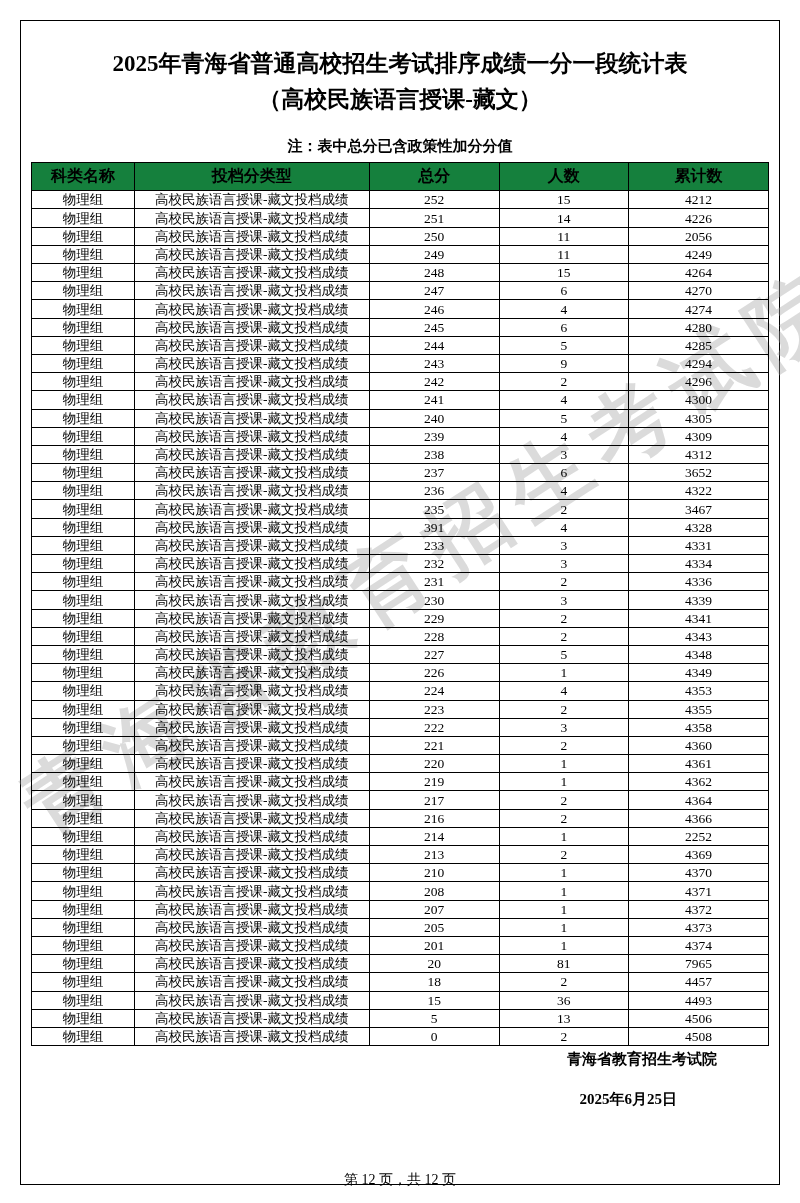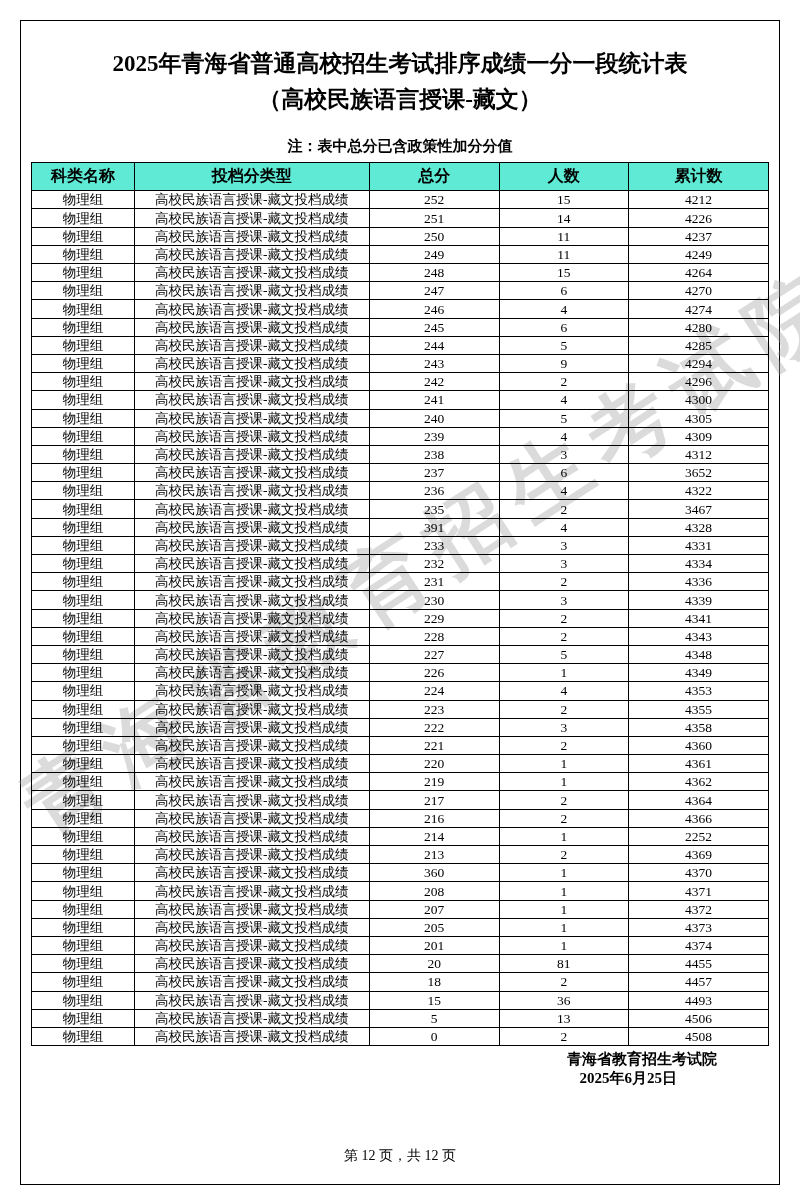--- a/index.html
+++ b/index.html
@@ -36,21 +36,21 @@
     margin-bottom:4px;
   }
   table.stats{
     border-collapse:collapse;
     width:738px;
     margin:6px auto 0 auto;
     border:1.5px solid #000;
     background:transparent;
   }
   table.stats th{
-    background:#5eead4;
+    background:#15803d;
     border:1px solid #000;
     font-size:16px;
     font-weight:bold;
     height:27px;
     padding:0;
     text-align:center;
   }
   table.stats td{
     border:1px solid #000;
     font-size:13.5px;
@@ -88,25 +88,25 @@
   }
   .footer-org{
     font-size:15px;
     font-weight:600;
     padding-right:52px;
   }
   .footer-date{
     font-size:15px;
     font-weight:600;
     padding-right:92px;
-    margin-top:0;
+    margin-top:21px;
   }
   .page-indicator{
     position:absolute;
-    bottom:38px;
+    bottom:14px;
     left:0;right:0;
     text-align:center;
     font-size:14px;
     z-index:2;
   }
 </style>
 </head>
 <body>
 
 <div class="page-border"></div>
@@ -152,21 +152,21 @@
           <td>高校民族语言授课-藏文投档成绩</td>
           <td>251</td>
           <td>14</td>
           <td>4226</td>
         </tr>
         <tr>
           <td>物理组</td>
           <td>高校民族语言授课-藏文投档成绩</td>
           <td>250</td>
           <td>11</td>
-          <td>4237</td>
+          <td>2056</td>
         </tr>
         <tr>
           <td>物理组</td>
           <td>高校民族语言授课-藏文投档成绩</td>
           <td>249</td>
           <td>11</td>
           <td>4249</td>
         </tr>
         <tr>
           <td>物理组</td>
@@ -395,21 +395,21 @@
         <tr>
           <td>物理组</td>
           <td>高校民族语言授课-藏文投档成绩</td>
           <td>213</td>
           <td>2</td>
           <td>4369</td>
         </tr>
         <tr>
           <td>物理组</td>
           <td>高校民族语言授课-藏文投档成绩</td>
-          <td>360</td>
+          <td>210</td>
           <td>1</td>
           <td>4370</td>
         </tr>
         <tr>
           <td>物理组</td>
           <td>高校民族语言授课-藏文投档成绩</td>
           <td>208</td>
           <td>1</td>
           <td>4371</td>
         </tr>
@@ -432,21 +432,21 @@
           <td>高校民族语言授课-藏文投档成绩</td>
           <td>201</td>
           <td>1</td>
           <td>4374</td>
         </tr>
         <tr>
           <td>物理组</td>
           <td>高校民族语言授课-藏文投档成绩</td>
           <td>20</td>
           <td>81</td>
-          <td>4455</td>
+          <td>7965</td>
         </tr>
         <tr>
           <td>物理组</td>
           <td>高校民族语言授课-藏文投档成绩</td>
           <td>18</td>
           <td>2</td>
           <td>4457</td>
         </tr>
         <tr>
           <td>物理组</td>

